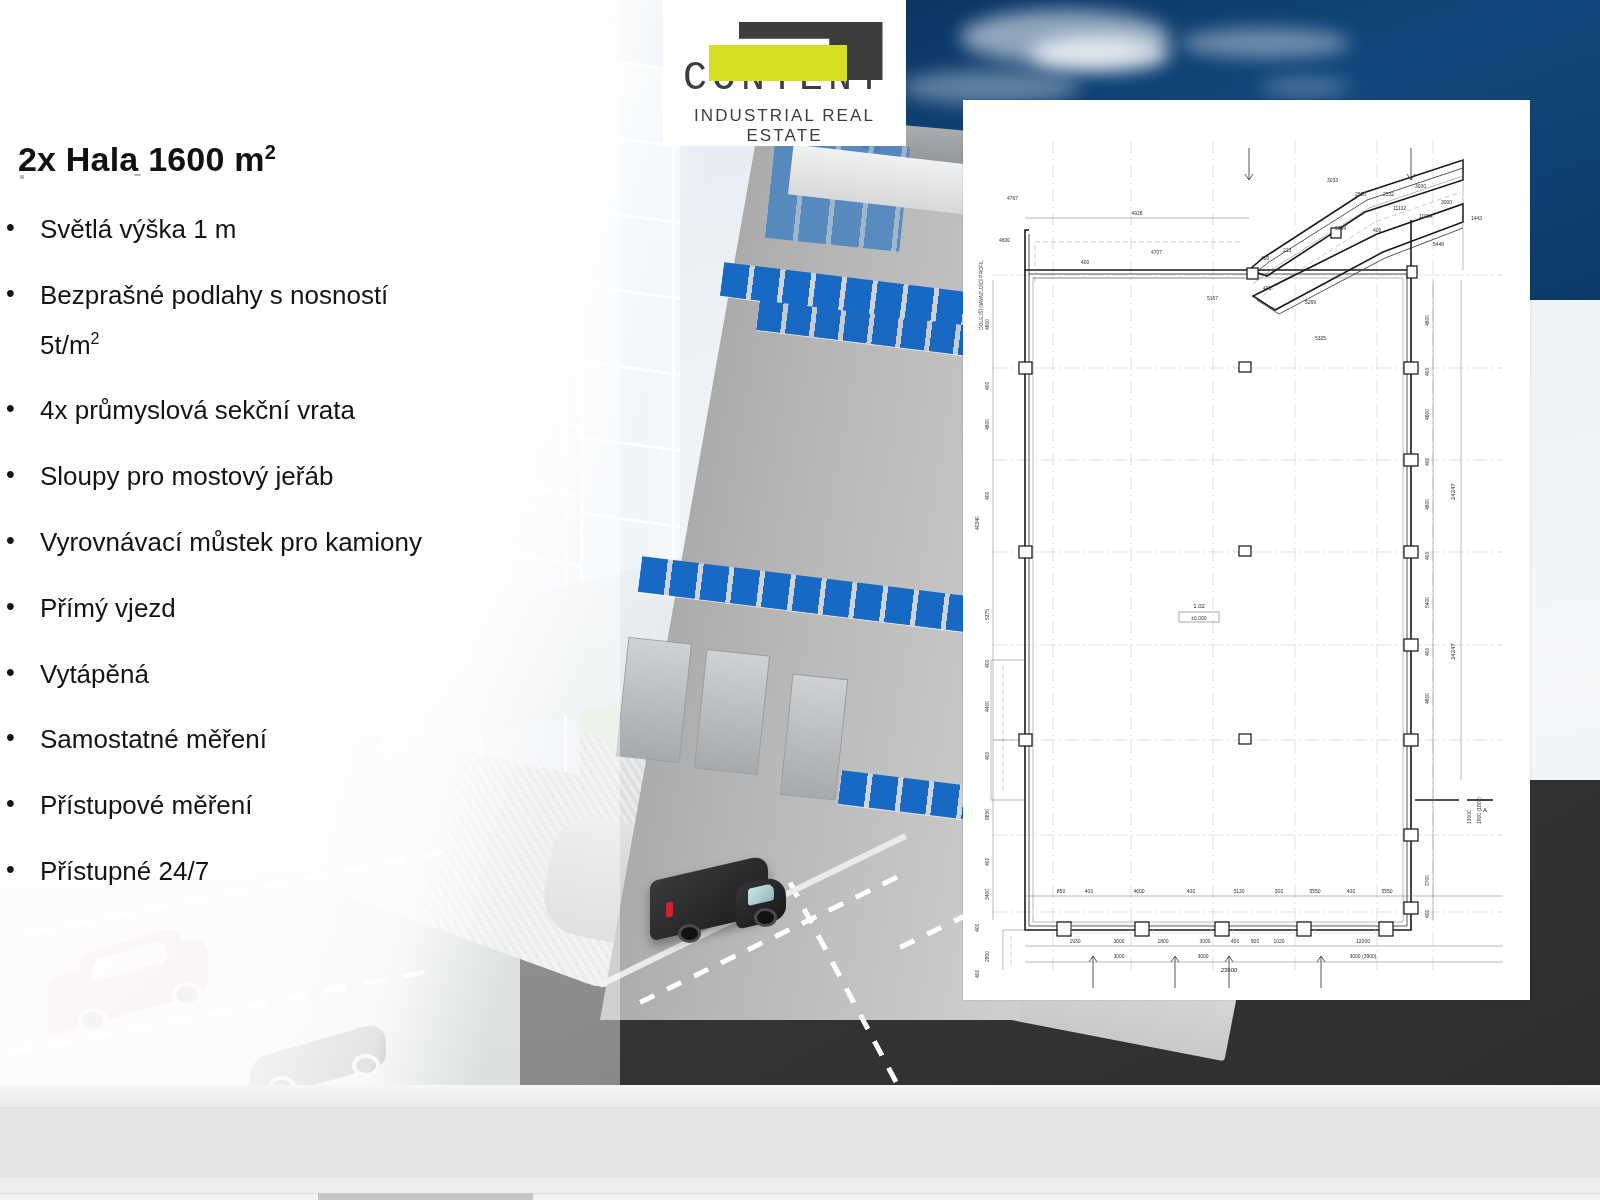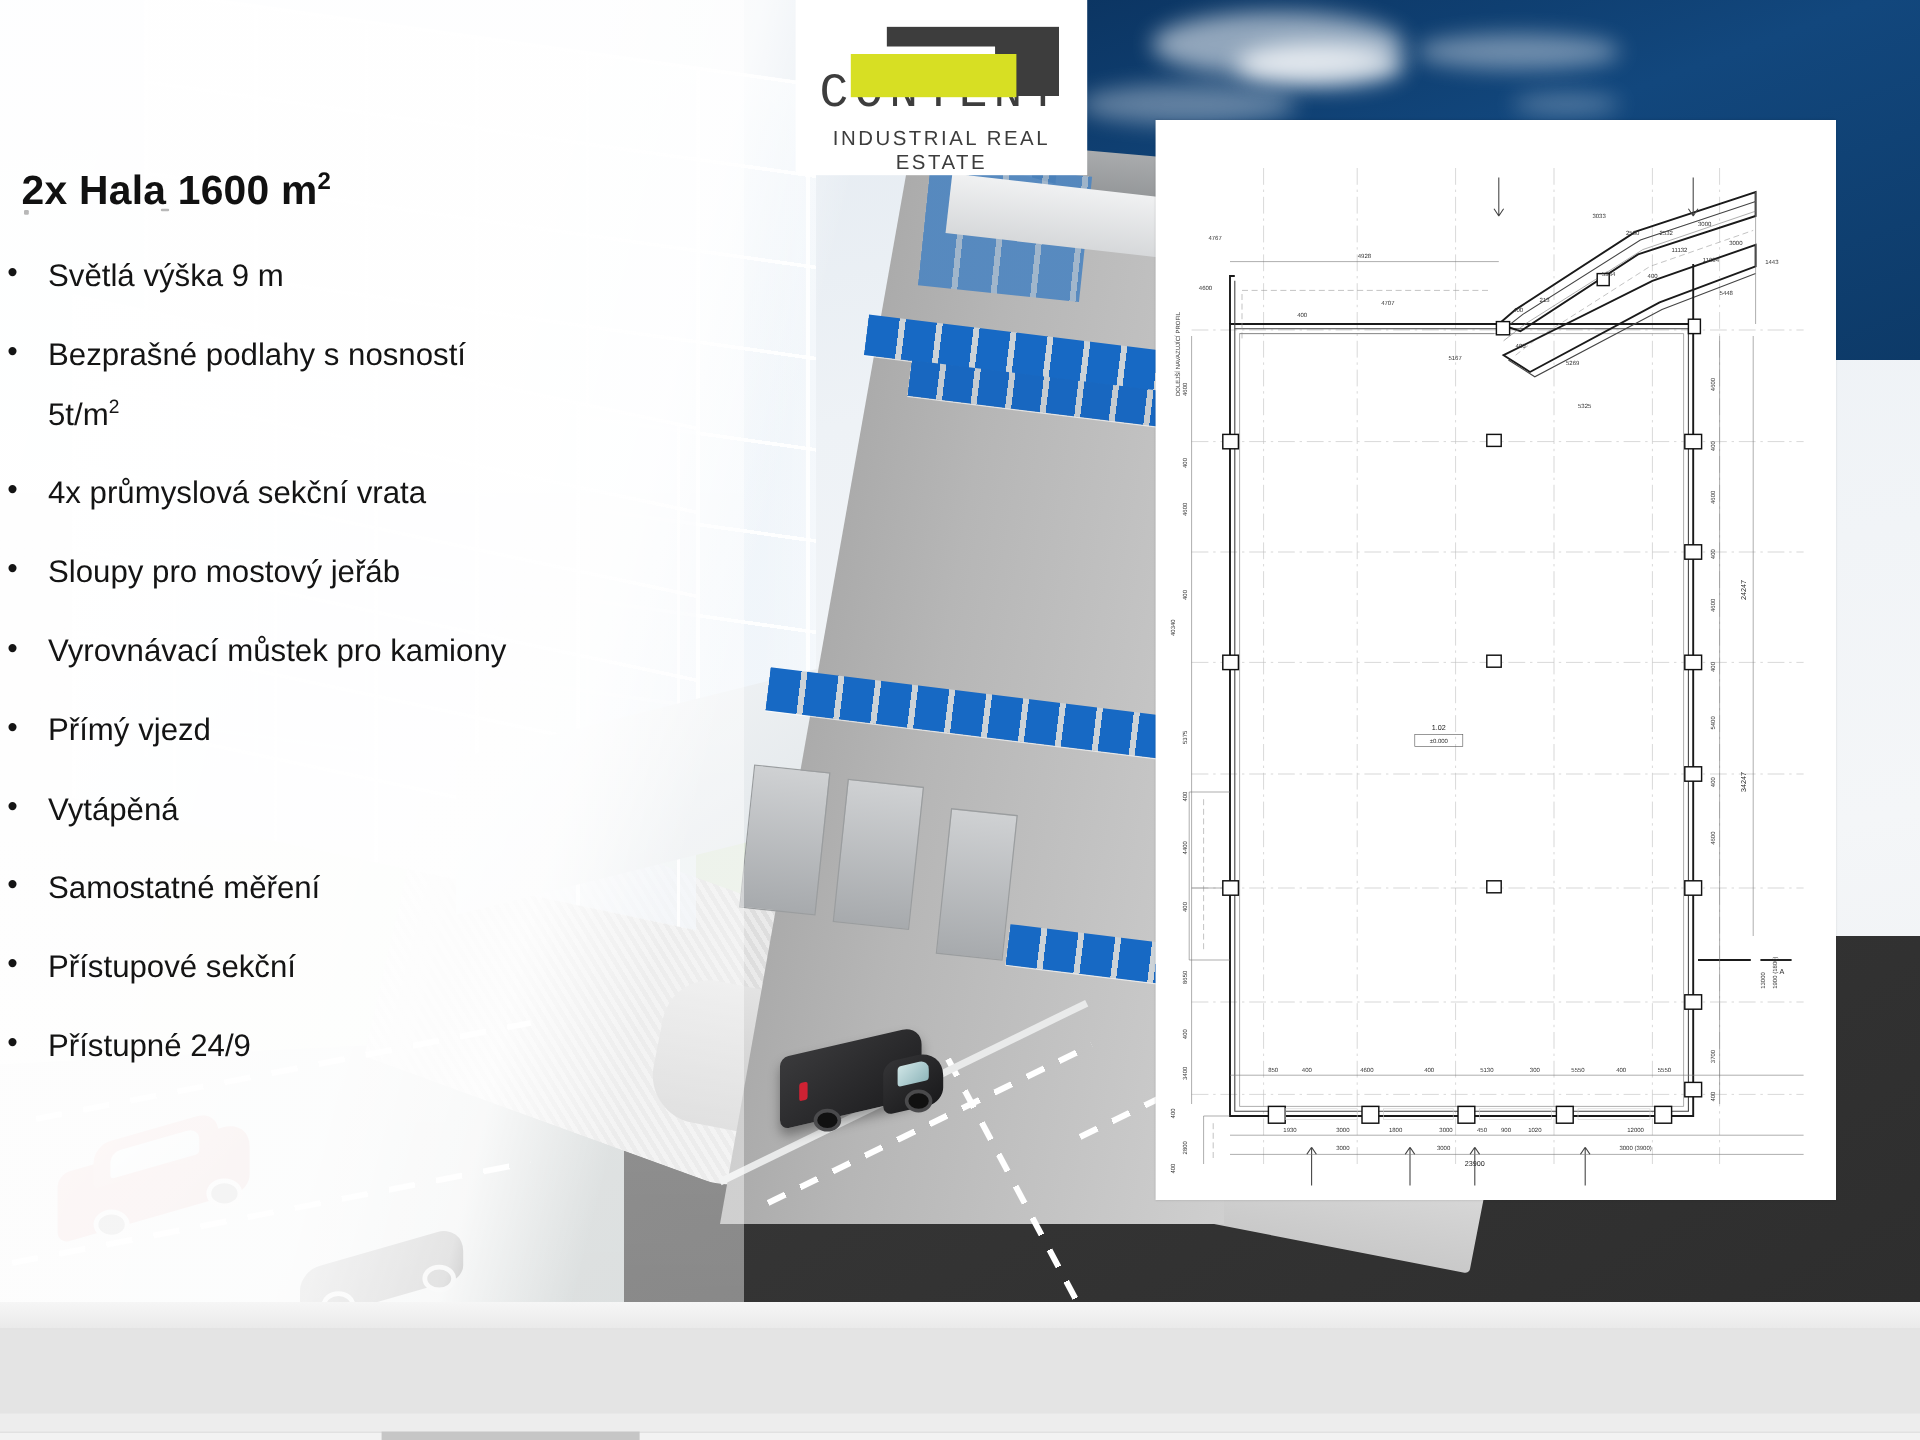--- a/index.html
+++ b/index.html
@@ -256,30 +256,30 @@
       <div class="van-light"></div>
       <div class="van-wheel vw1"></div>
       <div class="van-wheel vw2"></div>
     </div>
   </div>
 
   <div class="textcol">
     <h1 class="slide-title"><span>2x Hala 1600 m</span><sup>2</sup></h1>
 
     <ul class="bullets">
-      <li><span>Světlá výška 9 m</span></li>
+      <li><span>Světlá výška 1 m</span></li>
       <li><span>Bezprašné podlahy s nosností</span><span class="sub-line"><span>5t/m</span><sup>2</sup></span></li>
       <li><span>4x průmyslová sekční vrata</span></li>
       <li><span>Sloupy pro mostový jeřáb</span></li>
       <li><span>Vyrovnávací můstek pro kamiony</span></li>
       <li><span>Přímý vjezd</span></li>
       <li><span>Vytápěná</span></li>
       <li><span>Samostatné měření</span></li>
-      <li><span>Přístupové sekční</span></li>
-      <li><span>Přístupné 24/9</span></li>
+      <li><span>Přístupové měření</span></li>
+      <li><span>Přístupné 24/7</span></li>
     </ul>
   </div>
 
   <div class="logobox">
     <div class="logomark">
       <div class="lm-dark"></div>
       <div class="lm-lime"></div>
     </div>
     <div class="logo-word">CONTENT</div>
     <div class="logo-sub">INDUSTRIAL REAL ESTATE</div>

